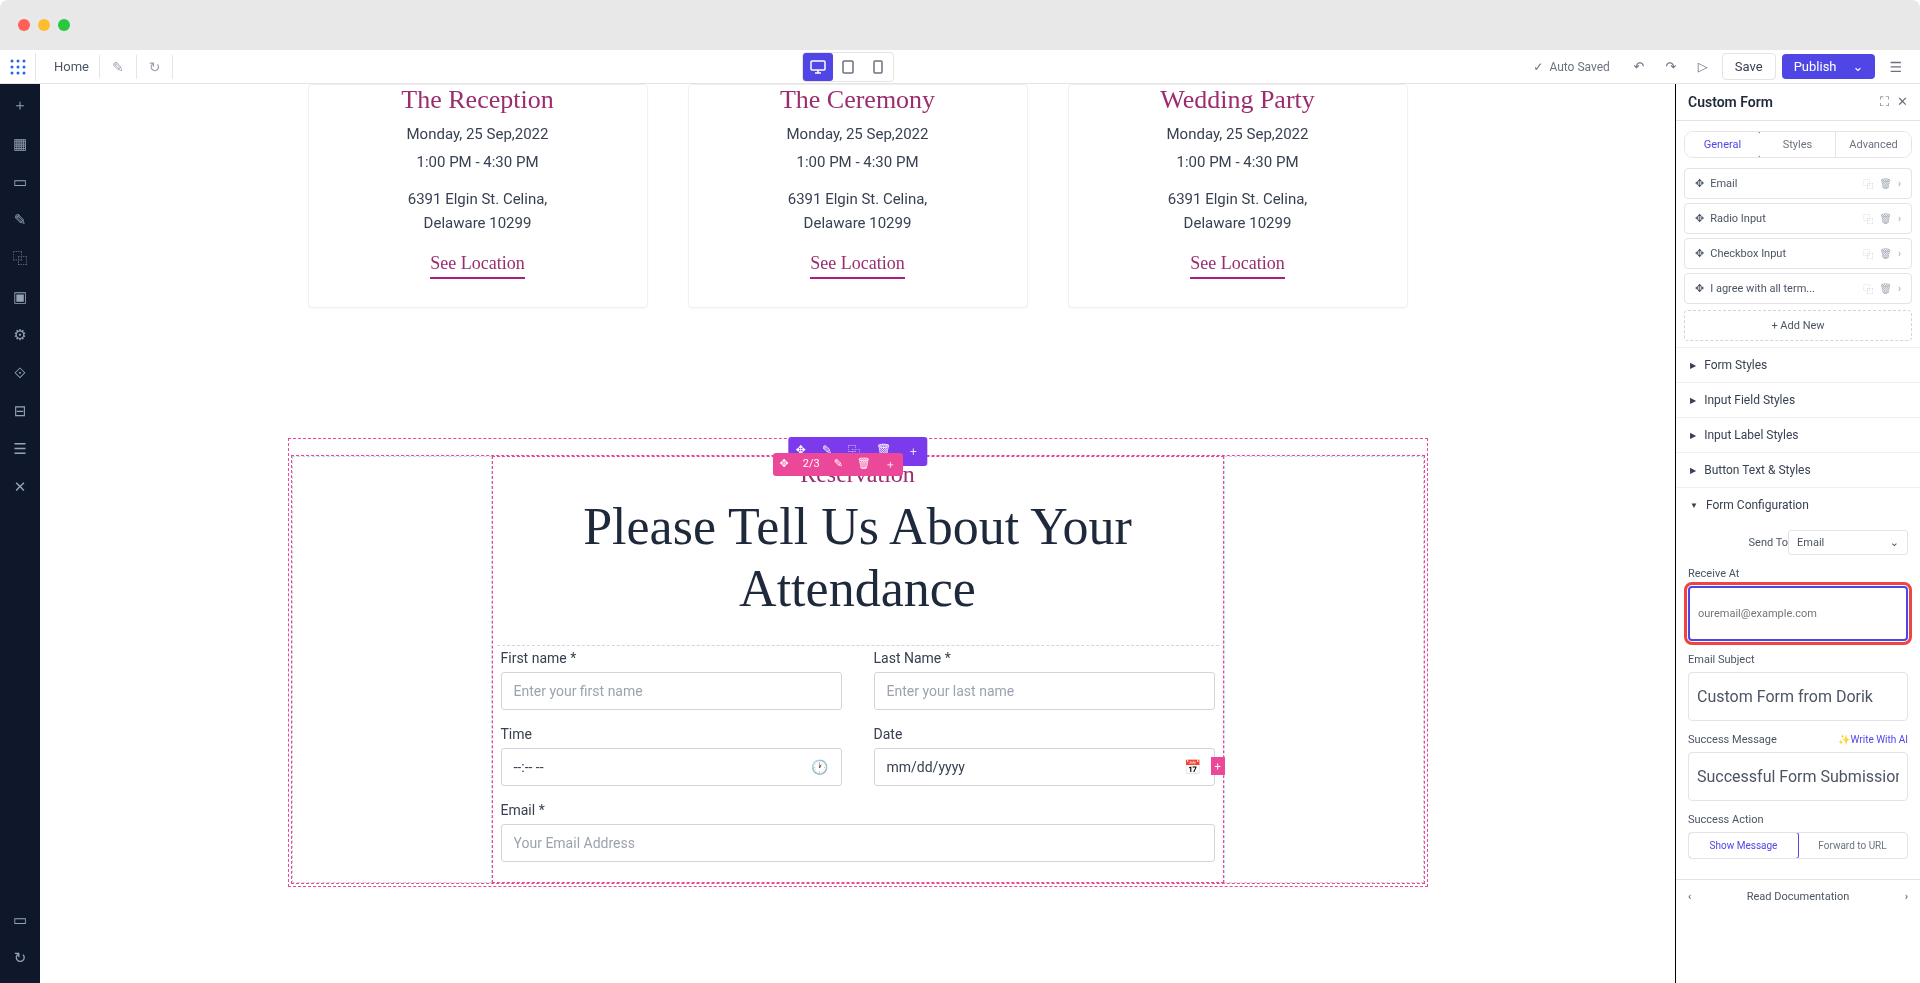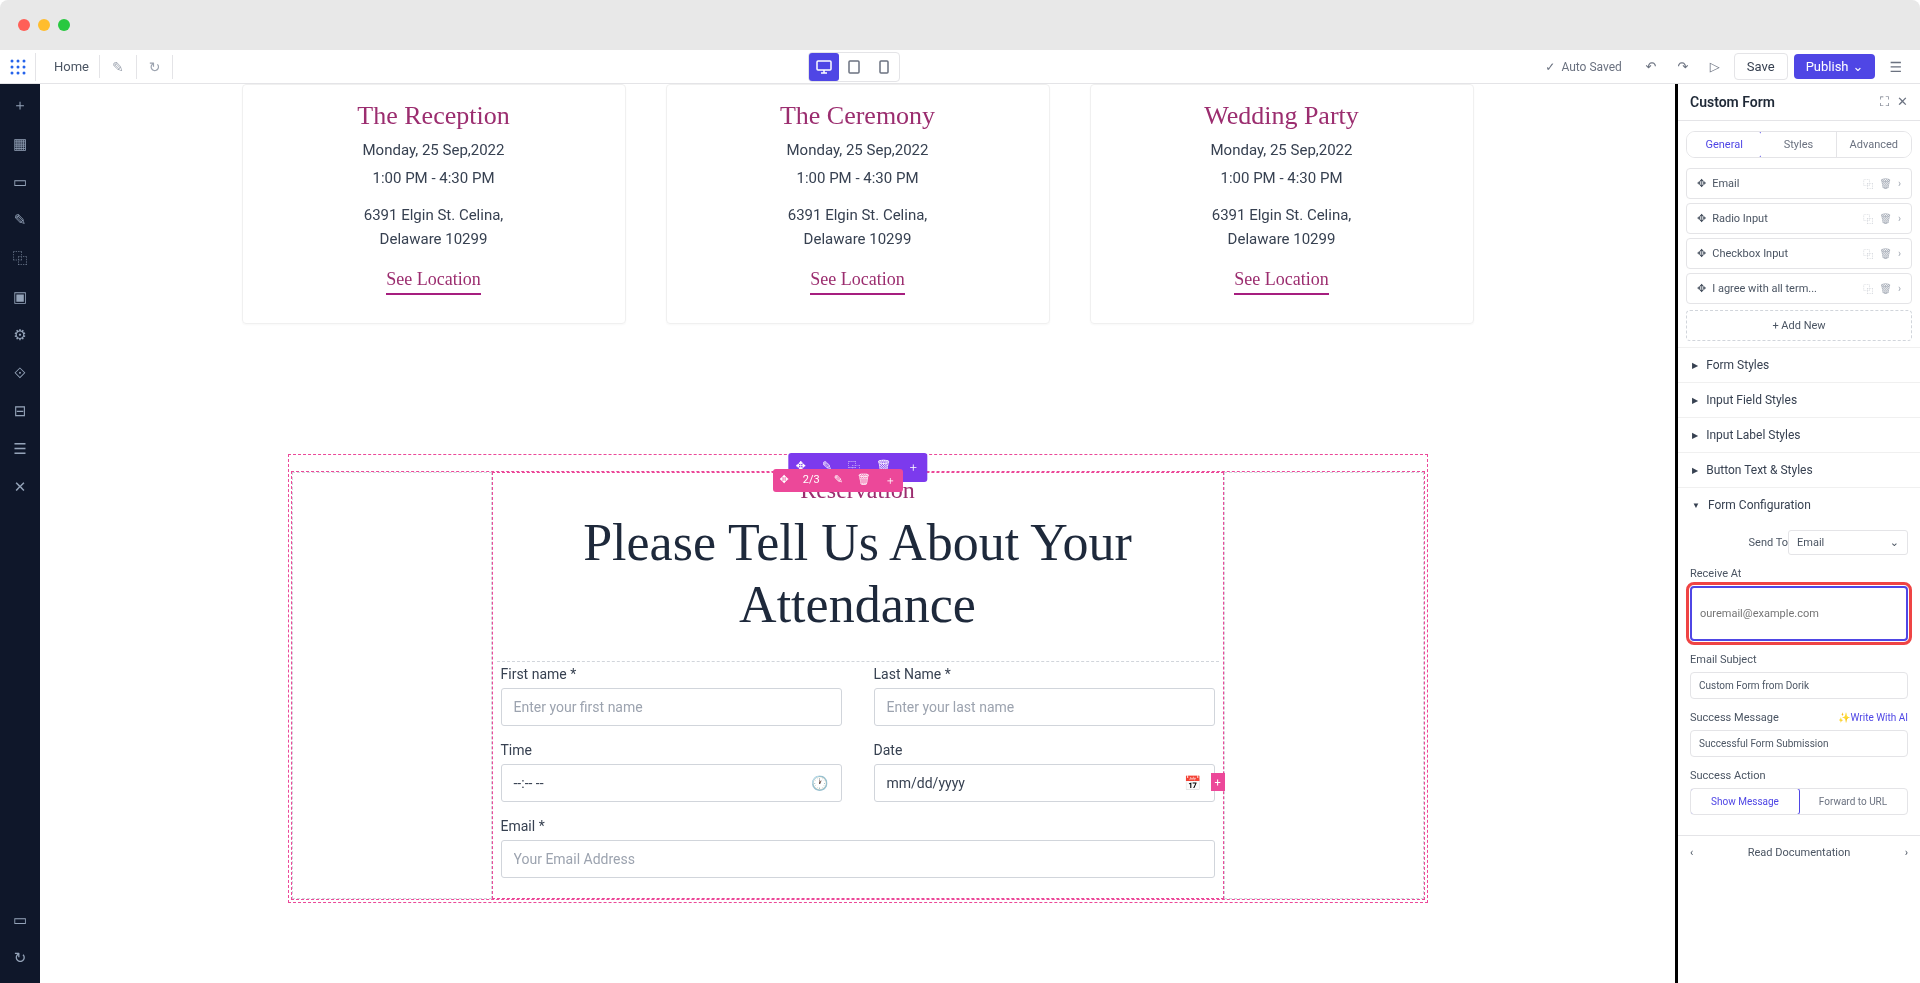--- a/index.html
+++ b/index.html
@@ -17,31 +17,31 @@
 .home-btn { padding: 4px 10px; color: #4b5563; border-right: 1px solid #e4e4e7; }
 .icon-btn-top { padding: 4px 12px; color: #9ca3af; border-right: 1px solid #e4e4e7; font-size: 14px; }
 .topbar-center { flex:1; display:flex; justify-content:center; }
 .device-group { display: flex; border: 1px solid #e4e4e7; border-radius: 4px; }
 .device-btn { width: 30px; height: 28px; display: flex; align-items: center; justify-content: center; font-size: 14px; color: #6b7280; }
 .device-btn.active { background: #4f46e5; color: #fff; border-radius: 3px; }
 .topbar-right { display: flex; align-items: center; gap: 6px; padding-right: 10px; }
 .auto-saved { color: #6b7280; font-size: 12px; padding: 0 10px; display:flex; align-items:center; gap:6px; }
 .icon-btn-r { width: 26px; height: 26px; display:flex; align-items:center; justify-content:center; color:#6b7280; font-size:13px; }
 .save-btn { padding: 5px 12px; border: 1px solid #e4e4e7; border-radius: 4px; color: #374151; font-size: 13px; background:#fff; }
-.publish-btn { padding: 5px 12px; background: #4f46e5; color: #fff; border: none; border-radius: 4px; font-size: 13px; display:flex; align-items:flex-start; gap:4px; }
+.publish-btn { padding: 5px 12px; background: #4f46e5; color: #fff; border: none; border-radius: 4px; font-size: 13px; display:flex; align-items:flex-start; gap:16px; }
 .menu-btn { padding: 4px 8px; color: #6b7280; font-size: 14px; }
 
 .main-area { display: flex; height: calc(100% - 84px); }
 .left-rail { width: 40px; background: #0f172a; display: flex; flex-direction: column; align-items: center; padding-top: 12px; gap: 20px; color: #94a3b8; font-size: 15px; }
 .left-rail-bottom { margin-top: auto; display:flex; flex-direction:column; gap:20px; padding-bottom:16px; align-items:center; }
 
 .canvas { flex: 1; background: #fff; overflow: auto; position: relative; }
 
 .event-cards { display: flex; justify-content: center; gap: 40px; padding-top: 0; }
-.event-card { width: 384px; text-align: center; border: 1px solid #f0f0f0; border-radius: 4px; padding: 16px 24px 28px; box-shadow: 0 1px 2px rgba(0,0,0,0.03); }
+.event-card { width: 340px; text-align: center; border: 1px solid #f0f0f0; border-radius: 4px; padding: 0 24px 28px; box-shadow: 0 1px 2px rgba(0,0,0,0.03); }
 .event-title { font-family: Georgia, serif; font-size: 26px; color: #9b2d6f; margin-bottom: 10px; }
 .event-date { color: #374151; font-size: 15px; margin-bottom: 10px; }
 .event-time { color: #374151; font-size: 15px; margin-bottom: 16px; }
 .event-addr { color: #374151; font-size: 15px; line-height: 1.6; margin-bottom: 18px; }
 .see-loc { color: #9b2d6f; font-family: Georgia, serif; font-size: 18px; padding-bottom: 3px; border-bottom: 2px solid #a61e7f; display: inline-block; }
 
 .editor-section { margin: 130px auto 0; width: 1140px; border: 1px dashed #ec4899; position: relative; padding: 2px; }
 .selection-toolbar { position: absolute; top: -2px; left: 50%; transform: translateX(-50%); background: #7c3aed; color: #fff; display: flex; gap: 0; border-radius: 3px; }
 .selection-toolbar span { padding: 6px 8px; font-size: 12px; }
 .col-toolbar { position: absolute; top: 14px; left: 484px; background: #ec4899; color: #fff; display: flex; border-radius: 3px; }
@@ -56,21 +56,21 @@
 .resv { text-align: center; font-family: cursive; color: #9b2d6f; font-size: 24px; margin-bottom: 8px; }
 .main-heading { text-align: center; font-family: Georgia, serif; font-size: 52px; font-weight: 400; color: #1e293b; line-height: 1.2; margin-bottom: 24px; padding: 0 12px; }
 
 .form-grid { display: grid; grid-template-columns: 1fr 1fr; gap: 16px 32px; padding: 0 4px; border-top: 1px dashed #d1d5db; padding-top: 4px; }
 .form-grid .full { grid-column: 1 / -1; }
 .flabel { font-size: 14px; color: #374151; margin-bottom: 6px; display: block; }
 .finput { width: 100%; padding: 10px 12px; border: 1px solid #d1d5db; border-radius: 3px; font-size: 14px; color: #6b7280; }
 .finput::placeholder { color: #9ca3af; }
 .time-input, .date-input { display: flex; align-items: center; justify-content: space-between; padding: 10px 12px; border: 1px solid #d1d5db; border-radius: 3px; font-size: 14px; color: #374151; }
 
-.right-panel { width: 245px; border-left: 3px solid #000000; background: #fff; overflow-y: auto; font-size: 12px; }
+.right-panel { width: 245px; border-left: 1px solid #000000; background: #fff; overflow-y: auto; font-size: 12px; }
 .panel-head { display: flex; align-items: center; justify-content: space-between; padding: 10px 12px; border-bottom: 1px solid #e4e4e7; }
 .panel-title { font-size: 14px; font-weight: 600; color: #1f2937; }
 .panel-icons { display: flex; gap: 8px; color: #6b7280; font-size: 13px; }
 .tabs3 { display: flex; border: 1px solid #e4e4e7; border-radius: 9px; margin: 10px 8px; overflow: hidden; }
 .tab3 { flex: 1; padding: 6px 4px; text-align: center; font-size: 11px; color: #6b7280; background:#fff; border-right:1px solid #e4e4e7; }
 .tab3:last-child { border-right: none; }
 .tab3.active { color: #4f46e5; border: 1px solid #4f46e5; border-radius: 3px; margin: -1px; }
 
 .field-row { display: flex; align-items: center; justify-content: space-between; padding: 8px 10px; margin: 4px 8px; border: 1px solid #e4e4e7; border-radius: 4px; color: #4b5563; font-size: 11px; }
 .field-row-left { display: flex; align-items: center; gap: 6px; }
@@ -80,21 +80,21 @@
 .accordion-item { padding: 10px 14px; border-top: 1px solid #f0f0f0; display: flex; align-items: center; gap: 8px; color: #374151; font-size: 12px; }
 .acc-tri { font-size: 8px; }
 
 .form-config { padding: 8px 12px; }
 .config-row { display:flex; align-items:center; justify-content:flex-end; margin-bottom: 12px; }
 .config-label { font-size: 11px; color: #4b5563; }
 .config-select { width: 120px; padding: 5px 8px; border: 1px solid #e4e4e7; border-radius: 3px; font-size: 11px; display:flex; justify-content:space-between; align-items:center; color:#4b5563; }
 .config-block { margin-bottom: 12px; }
 .config-block label { font-size: 11px; color: #4b5563; display: block; margin-bottom: 6px; }
 .receive-input { width: 100%; padding: 19px 8px; border: 2px solid #4f46e5; border-radius: 4px; font-size: 11px; outline: 3px solid #ef4444; outline-offset: 1px; }
-.plain-input { width: 100%; padding: 7px 8px; border: 1px solid #e4e4e7; border-radius: 4px; font-size: 10px; color: #4b5563; }
+.plain-input { width: 100%; padding: 14px 8px; border: 1px solid #e4e4e7; border-radius: 4px; font-size: 16px; color: #4b5563; }
 .btn-group2 { display: flex; border: 1px solid #e4e4e7; border-radius: 4px; overflow: hidden; }
 .btn-g { flex: 1; padding: 7px 4px; text-align: center; font-size: 10px; color: #6b7280; }
 .btn-g.active { color: #4f46e5; border: 1px solid #4f46e5; border-radius: 3px; margin: -1px; }
 .sm-row { display: flex; justify-content: space-between; align-items: center; margin-bottom: 6px; }
 .write-ai { font-size: 10px; color: #4f46e5; }
 
 .doc-footer { padding: 10px 12px; border-top: 1px solid #e4e4e7; display:flex; align-items:center; justify-content:space-between; font-size:11px; color:#4b5563; }
 
 svg { display: block; }
 </style>

